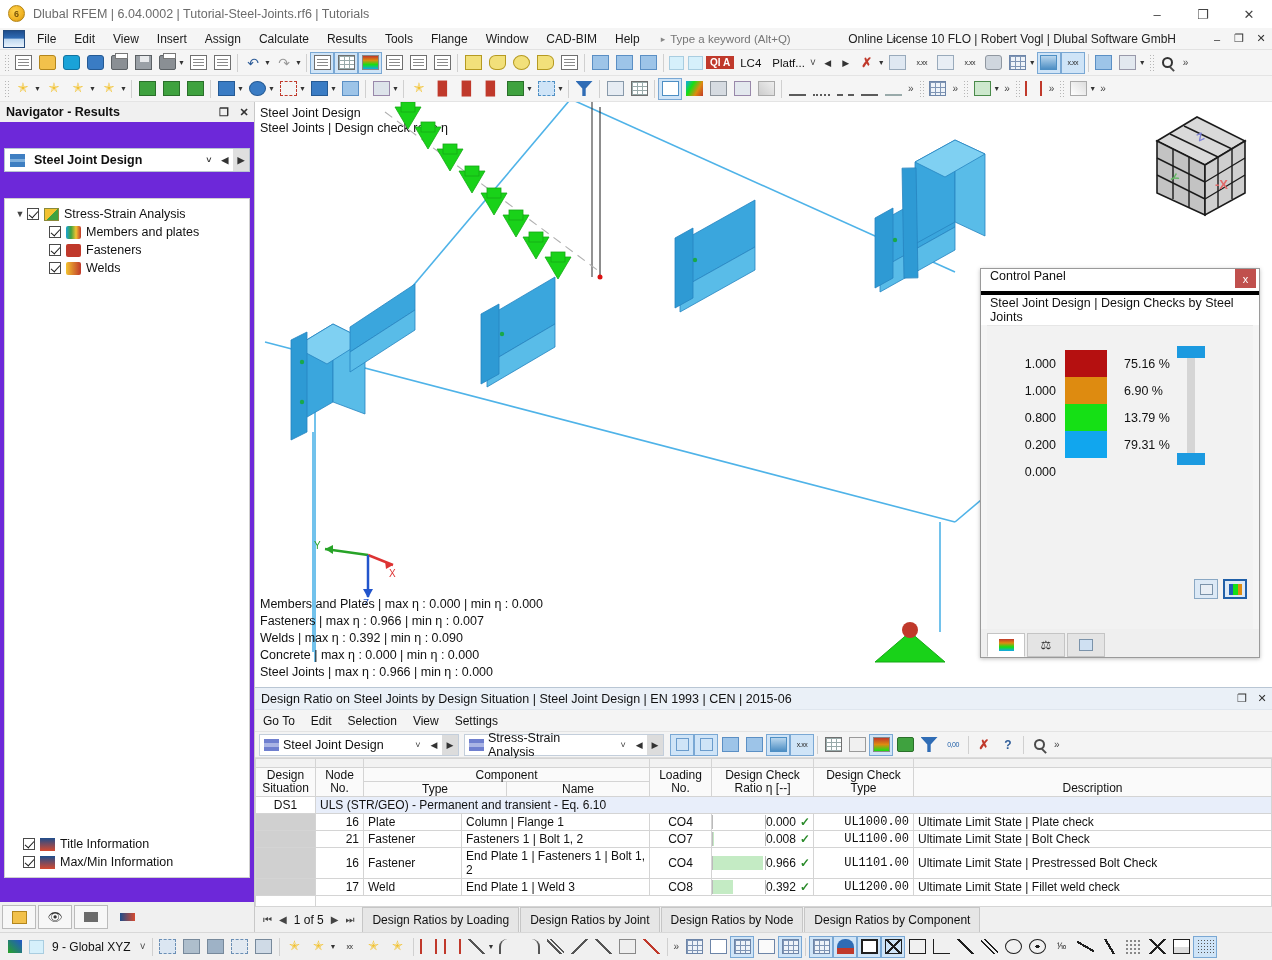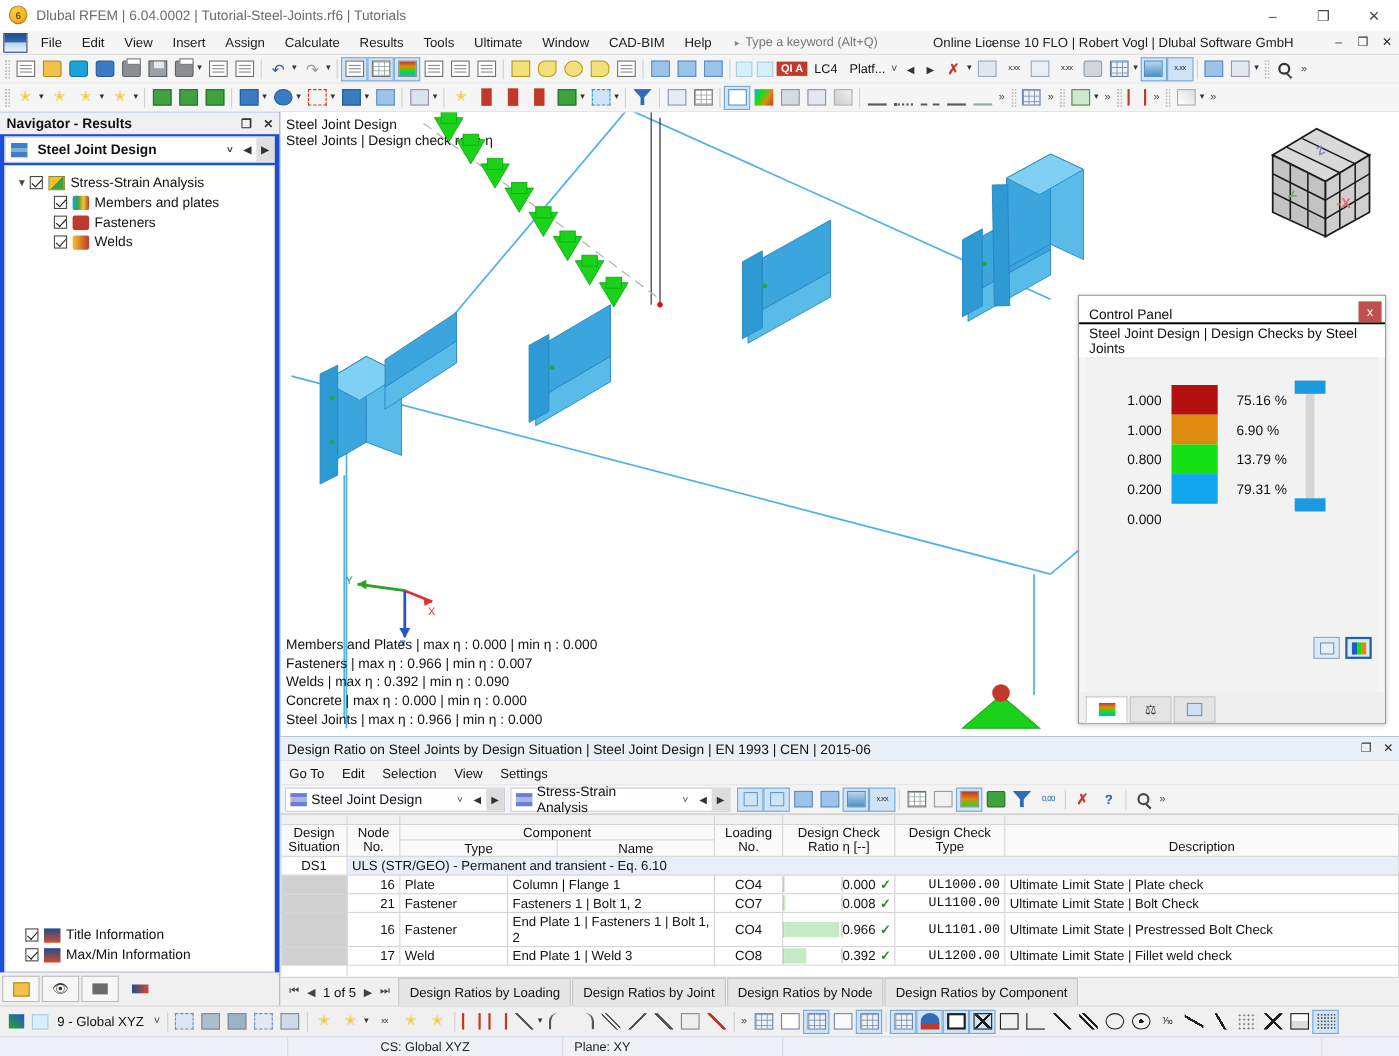--- a/index.html
+++ b/index.html
@@ -91,21 +91,21 @@
   .qia { background:#c0392b;color:#fff;font-size:10px;font-weight:bold;padding:1px 4px;margin:0 1px;flex:0 0 auto; }
   .lc4 { font-size:11.5px;color:#111;padding:0 5px;flex:0 0 auto; }
   .swatch { width:15px;height:14px;background:#d6f0fb;border:1px solid #a9cde0;margin:0 2px;flex:0 0 15px; }
   .platf { font-size:11.5px;color:#111;padding:0 2px 0 6px; }
 
   
   .body { flex:1 1 auto; display:flex; min-height:0; }
 
   
   .nav { width:255px; flex:0 0 255px; display:flex; flex-direction:column;
-         background:#1d4ed8; border-right:1px solid #c8c8c8; }
+         background:#6d28d9; border-right:1px solid #c8c8c8;gap:24px; }
   .nav-hd { height:20px; display:flex; align-items:center; background:#f0f0f0;
             font-weight:bold;font-size:12.5px;color:#111;padding-left:6px; }
   .nav-hd .sp { flex:1 1 auto; }
   .nav-hd .b { width:20px;text-align:center;color:#333;font-size:11px; }
   .nav-combo { height:24px;margin:2px 4px 0 4px;background:#fff;border:1px solid #b8c4d0;
                display:flex;align-items:center;padding-left:5px;font-size:12.5px;font-weight:bold;color:#111; }
   .nav-combo .spacer { flex:1 1 auto; }
   .nav-combo .cbtn { width:16px;height:22px;display:flex;align-items:center;justify-content:center;font-size:9px;color:#333; }
   .nav-combo .cbtn.fill { background:#dfdfdf; }
   .nav-tree { flex:1 1 auto; background:#fff; margin:2px 4px 0 4px; border:1px solid #cfcfcf;
@@ -132,22 +132,22 @@
   .viewport { flex:1 1 auto; position:relative; background:#ffffff; overflow:hidden; min-height:0; }
   .vp-title { position:absolute; left:5px; top:4px; font-size:12.5px; line-height:15px; color:#111; white-space:nowrap;}
   .vp-maxmin { position:absolute; left:5px; bottom:6px; font-size:12.5px; line-height:17px; color:#111; }
   .viewcube { position:absolute; right:12px; top:5px; width:115px; height:120px; }
   .axes { position:absolute; left:58px; bottom:82px; width:90px; height:80px; }
 
   
   .cpanel { position:absolute; right:12px; top:166px; width:280px; height:100px;
             background:#f5f5f5; border:1px solid #9a9a9a; box-shadow:0 1px 4px rgba(0,0,0,.25);
             display:flex; flex-direction:column; }
-  .cp-title { height:26px; background:#fff; display:flex;align-items:flex-end;
-              font-size:12.5px;color:#111;padding-left:9px;border-bottom:2px solid #000000; }
+  .cp-title { height:26px; background:#fff; display:flex;align-items:flex-start;
+              font-size:12.5px;color:#111;padding-left:9px;border-bottom:4px solid #000000; }
   .cp-title .x { margin-left:auto;width:21px;height:19px;background:#c0504d;color:#fff;
                  display:flex;align-items:center;justify-content:center;font-size:11px;margin-right:3px; }
   .cp-sub { height:30px;background:#fff;display:flex;align-items:center;padding-left:9px;
             font-size:12.5px;color:#111; }
   .cp-body { flex:1 1 auto; background:#f2f2f2; position:relative; margin:0 6px; border-top:1px solid #e6e6e6;}
   .legend { position:absolute; left:0; top:24px; width:100%; }
   .lg-row { display:flex; align-items:center; height:27px; }
   .lg-val { width:78px; text-align:right; font-size:12.5px; color:#111; padding-right:9px; }
   .lg-sw { width:42px; height:27px; }
   .lg-pct { padding-left:17px; font-size:12.5px; color:#111; }
@@ -239,21 +239,21 @@
   <div class="menubar">
     <div class="menu-ico"></div>
     <div class="mi">File</div>
     <div class="mi">Edit</div>
     <div class="mi">View</div>
     <div class="mi">Insert</div>
     <div class="mi">Assign</div>
     <div class="mi">Calculate</div>
     <div class="mi">Results</div>
     <div class="mi">Tools</div>
-    <div class="mi">Ultimate</div>
+    <div class="mi">Flange</div>
     <div class="mi">Window</div>
     <div class="mi">CAD-BIM</div>
     <div class="mi">Help</div>
     <div class="searchwrap">
       <span class="arw">▸</span>
       <input class="searchbox" placeholder="Type a keyword (Alt+Q)" style="">
       <span class="srch-ico">⌕</span>
     </div>
     <div class="license">Online License 10 FLO | Robert Vogl | Dlubal Software GmbH</div>
     <div class="menu-wb">
@@ -1168,21 +1168,13 @@
         <span class="ic" style="background:linear-gradient(45deg,transparent 45%,#1f1f1f 45% 55%,transparent 55%),linear-gradient(-45deg,transparent 45%,#1f1f1f 45% 55%,transparent 55%)"></span>
       </div>
     <div class="ti">
         <span class="ic" style="border:1.5px solid #1f1f1f;background:linear-gradient(#fff 50%,#ddd 50%)"></span>
       </div>
     <div class="ti sel">
         <span class="ic" style="background-image:radial-gradient(#555 30%,transparent 31%);background-size:3px 3px"></span>
       </div>
   </div>
 
-  <div class="statusbar">
-    <div class="sb-cell" style="width:262px"></div>
-    <div class="sb-cell" style="width:250px;justify-content:center">CS: Global XYZ</div>
-    <div class="sb-cell" style="width:200px">Plane: XY</div>
-    <div class="sb-grow"></div>
-    <div class="sb-cell" style="width:120px"></div>
-    <div class="sb-cell" style="width:70px;border-right:none"></div>
-  </div>
 </div>
 
 </body></html>

